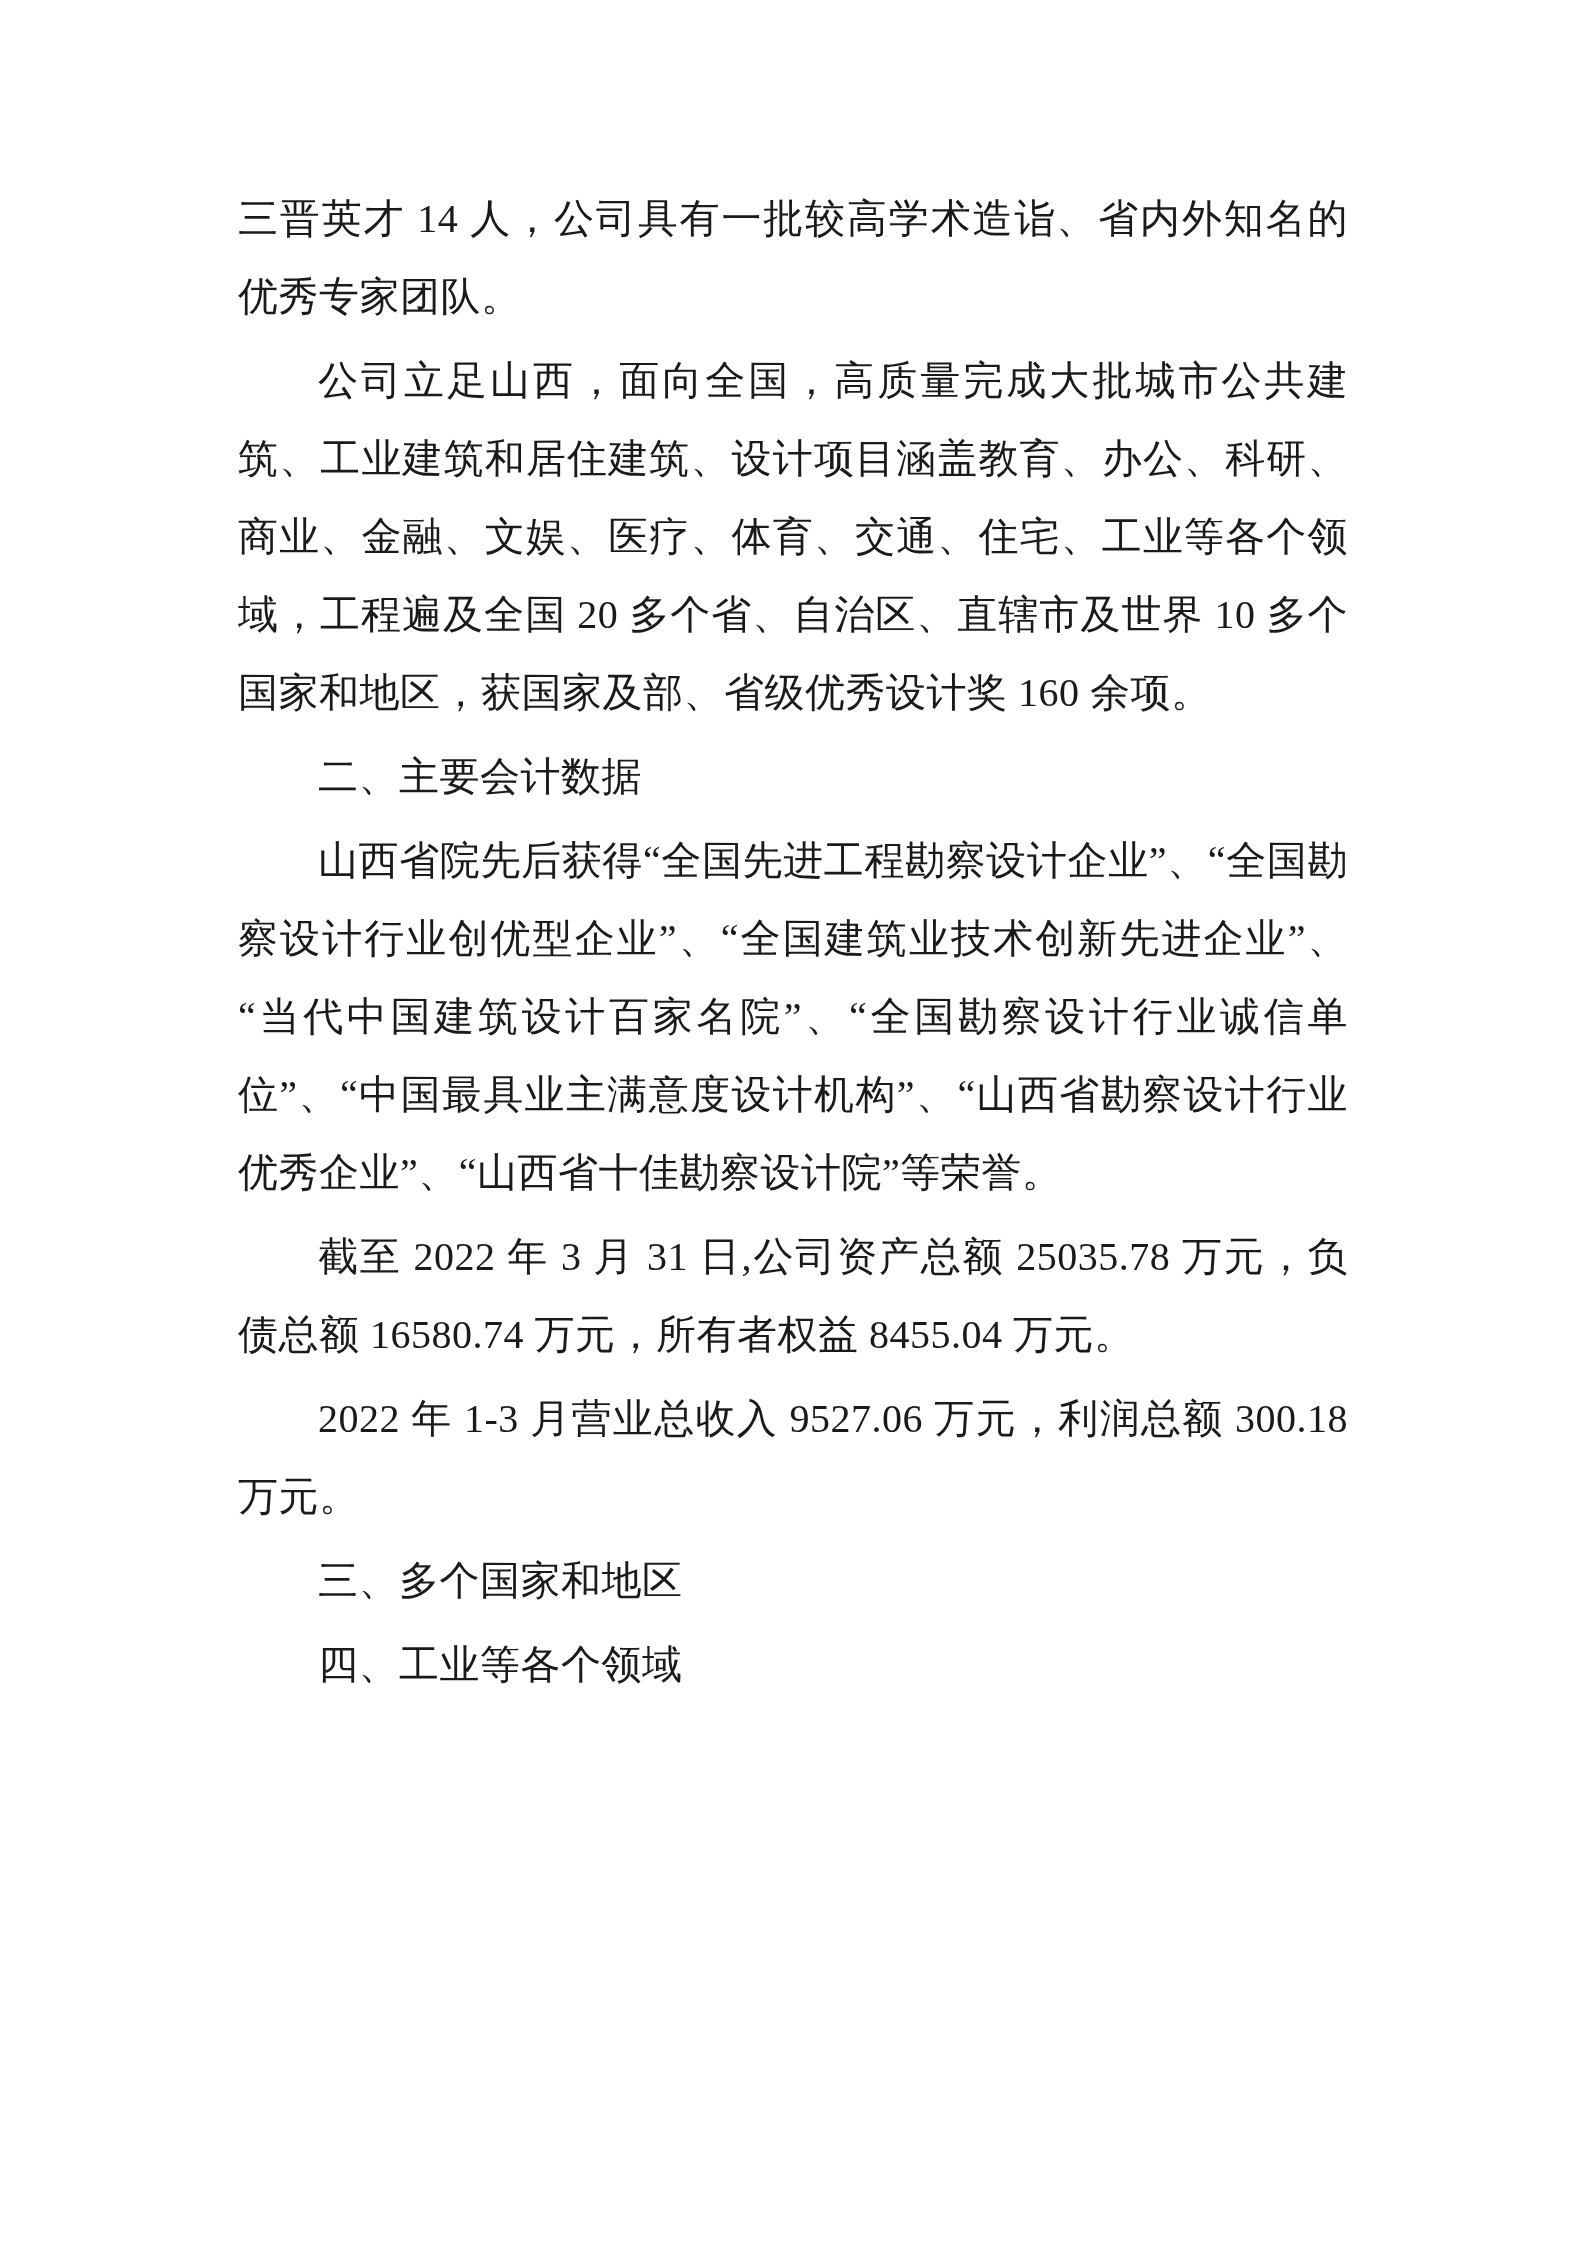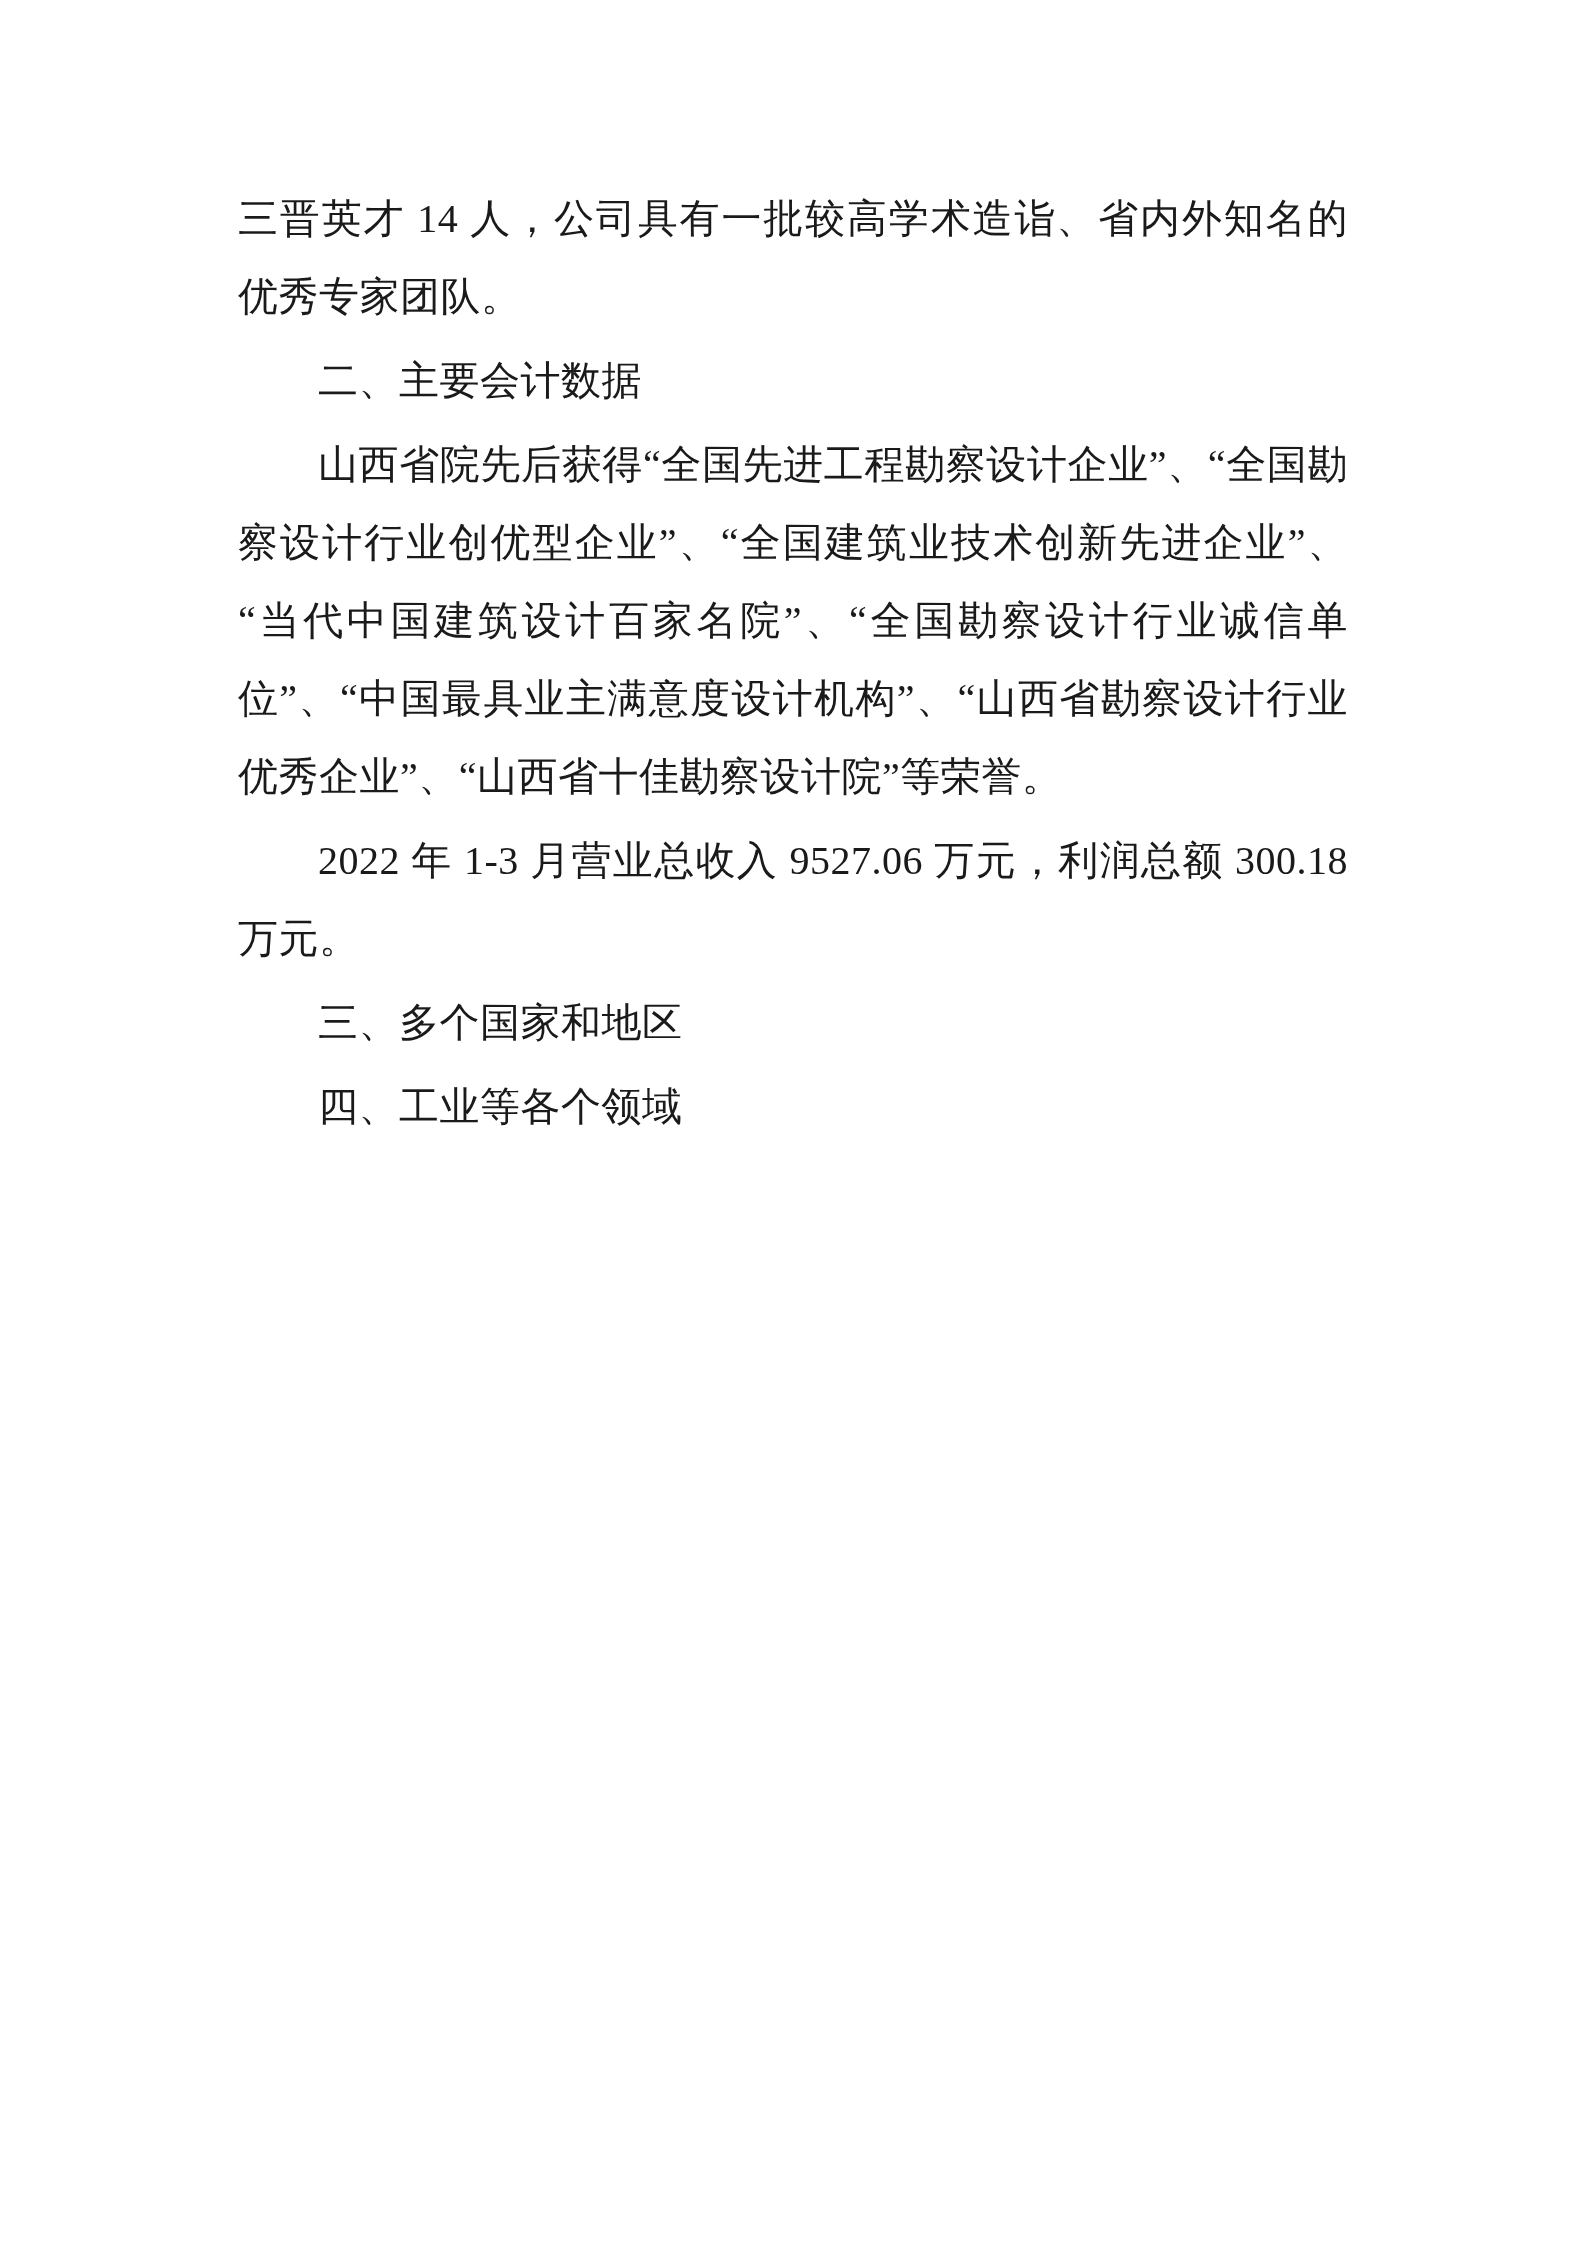--- a/index.html
+++ b/index.html
@@ -40,25 +40,27 @@
   }
 </style>
 </head>
 <body>
 
 <div class="page">
   <div class="content">
 
     <p class="para">三晋英才 14 人，公司具有一批较高学术造诣、省内外知名的优秀专家团队。</p>
 
+    <p class="para indent">公司立足山西，面向全国，高质量完成大批城市公共建筑、工业建筑和居住建筑、设计项目涵盖教育、办公、科研、商业、金融、文娱、医疗、体育、交通、住宅、工业等各个领域，工程遍及全国 20 多个省、自治区、直辖市及世界 10 多个国家和地区，获国家及部、省级优秀设计奖 160 余项。</p>
 
     <p class="para indent">二、主要会计数据</p>
 
     <p class="para indent">山西省院先后获得“全国先进工程勘察设计企业”、“全国勘察设计行业创优型企业”、“全国建筑业技术创新先进企业”、“当代中国建筑设计百家名院”、“全国勘察设计行业诚信单位”、“中国最具业主满意度设计机构”、“山西省勘察设计行业优秀企业”、“山西省十佳勘察设计院”等荣誉。</p>
 
+    <p class="para indent">截至 2022 年 3 月 31 日,公司资产总额 25035.78 万元，负债总额 16580.74 万元，所有者权益 8455.04 万元。</p>
 
     <p class="para indent">2022 年 1-3 月营业总收入 9527.06 万元，利润总额 300.18 万元。</p>
 
     <p class="para indent">三、多个国家和地区</p>
 
 
     <p class="para indent tight">四、工业等各个领域</p>
 
   </div>
 </div>

